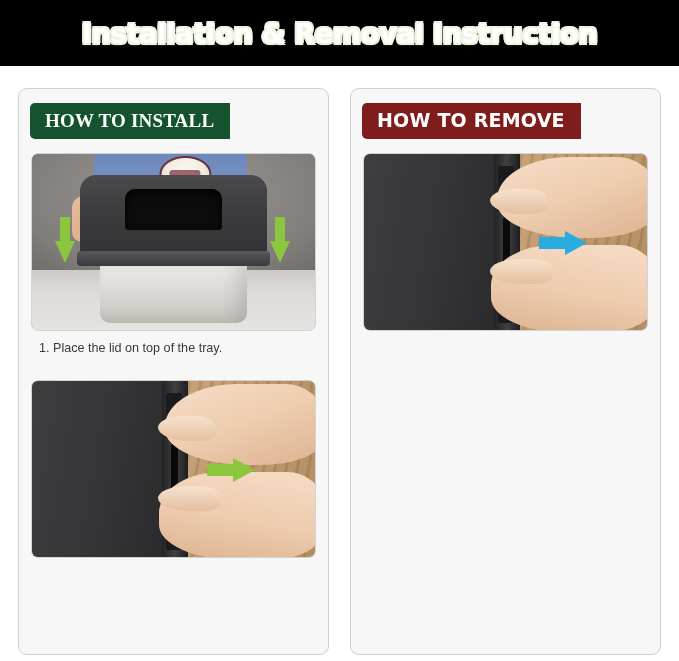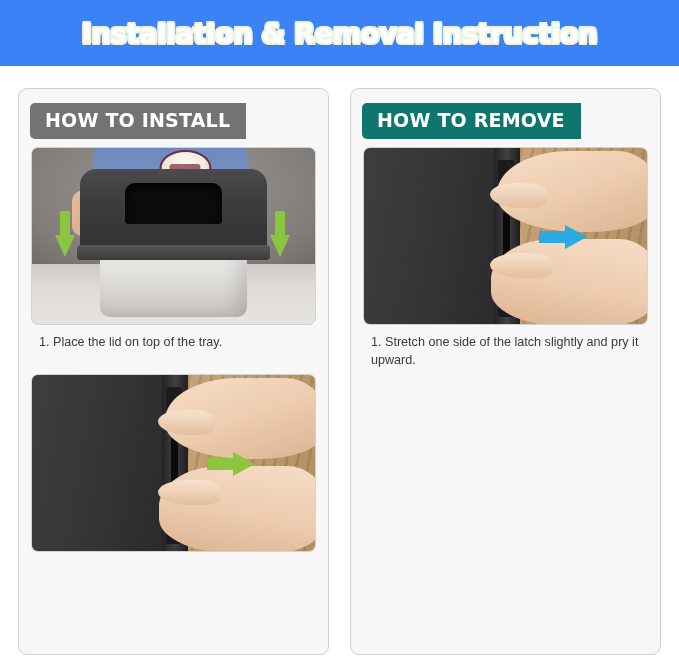--- a/index.html
+++ b/index.html
@@ -11,21 +11,21 @@
     height: 661px;
     background: #ffffff;
     font-family: "Liberation Sans", sans-serif;
     overflow: hidden;
   }
 
   
   .page-header {
     width: 679px;
     height: 66px;
-    background: #3b82f6;
+    background: #000000;
     display: flex;
     align-items: center;
     justify-content: center;
     box-sizing: border-box;
   }
   .page-header-title {
     font-size: 27px;
     font-weight: bold;
     color: #ffffff;
     letter-spacing: -0.2px;
@@ -72,28 +72,28 @@
     padding: 7px 16px 7px 15px;
     font-size: 19px;
     font-weight: bold;
     color: #ffffff;
     font-family: "DejaVu Sans", sans-serif;
     letter-spacing: 0.2px;
     border-radius: 5px 0 0 5px;
     line-height: 1.15;
     white-space: nowrap;
   }
-  .card-banner.install { background: #737373; }
-  .card-banner.remove  { background: #0f766e; }
+  .card-banner.install { background: #14532d; font-family: Liberation Serif, serif; }
+  .card-banner.remove  { background: #7f1d1d; }
 
   .steps {
     padding: 0 12px;
   }
   .step {
-    margin-top: 8px;
+    margin-top: 14px;
   }
   .step.second { margin-top: 22px; }
 
   .photo {
     position: relative;
     width: 100%;
     height: 178px;
     border-radius: 7px;
     border: 1px solid #d3d3d3;
     overflow: hidden;
@@ -368,20 +368,19 @@
             <div class="hand-upper"></div>
             <div class="hand-lower"></div>
             <div class="finger-upper"></div>
             <div class="finger-lower"></div>
             <div class="arrow-right" style="left:62%; top:44%;">
               <div class="shaft" style="background:#29abe2;"></div>
               <div class="head" style="border-left:22px solid #29abe2;"></div>
             </div>
           </div>
         </div>
-        <div class="caption">1. Stretch one side of the latch slightly and pry it upward.</div>
       </div>
 
 
     </div>
   </div>
 
 </div>
 
 </body></html>

